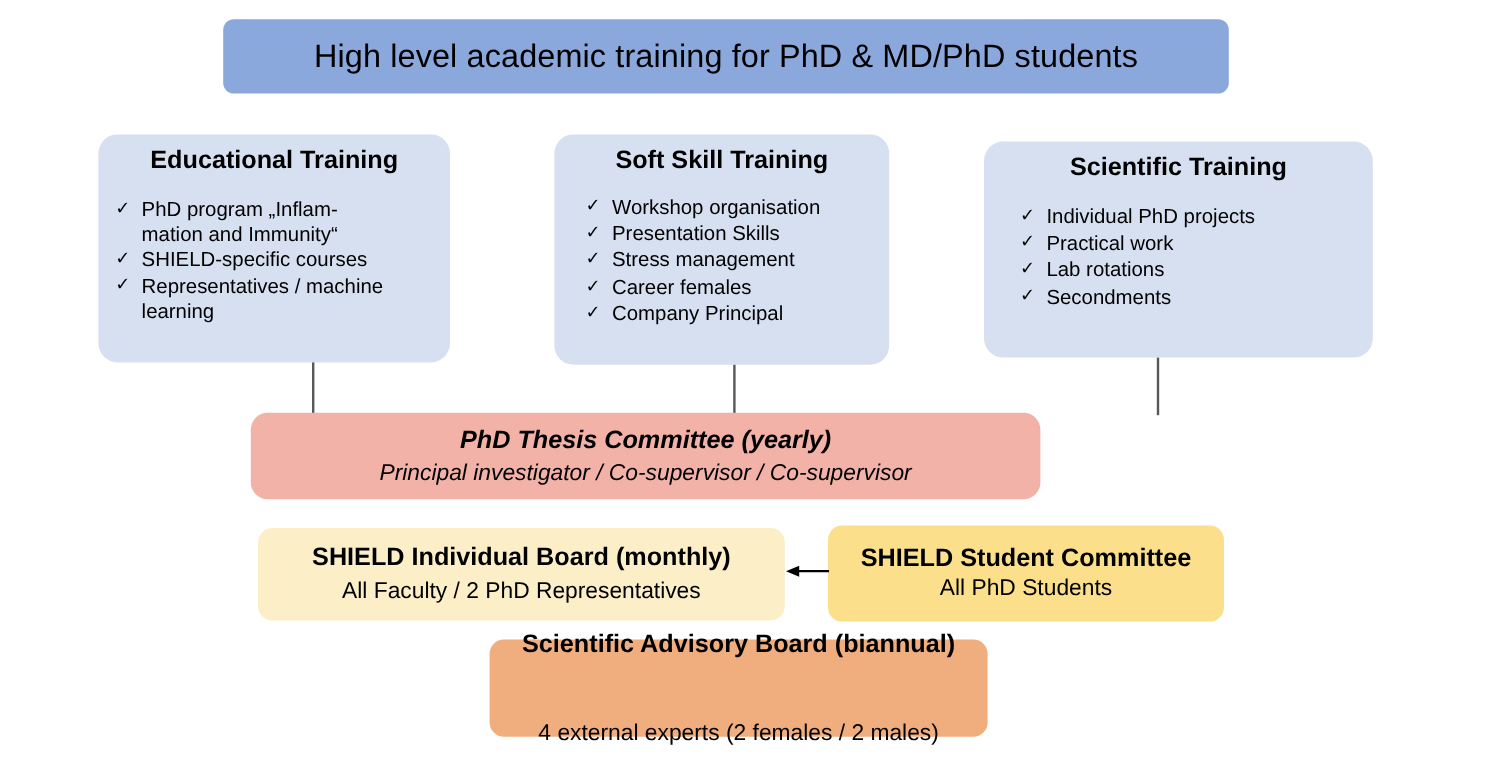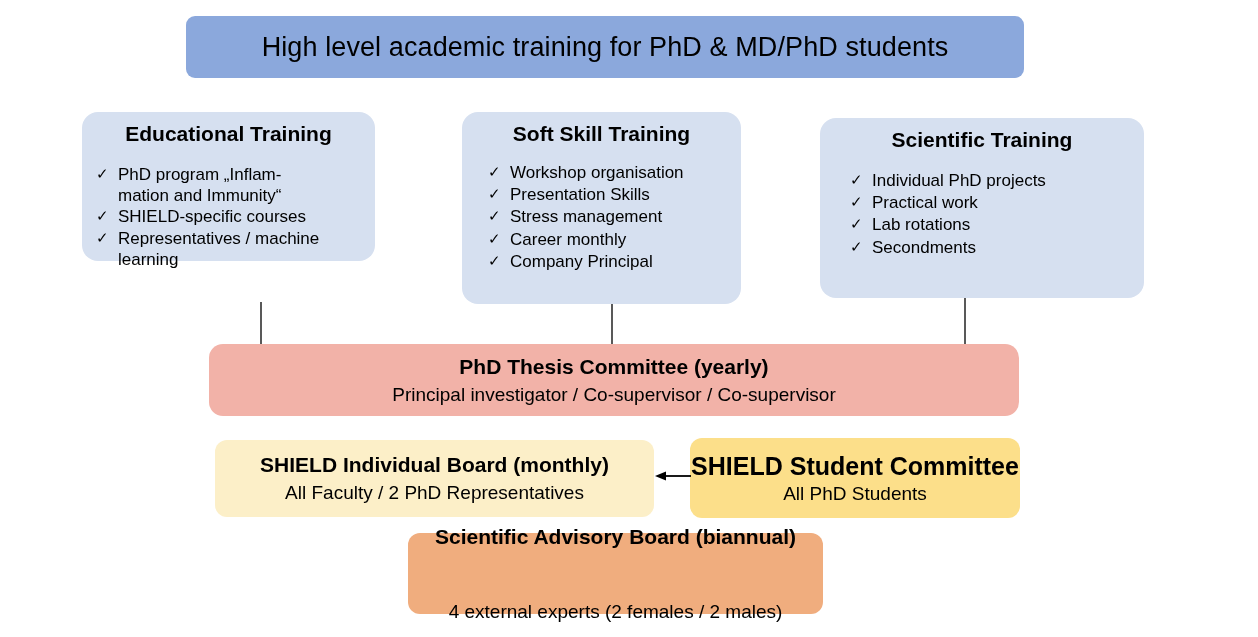--- a/index.html
+++ b/index.html
@@ -72,21 +72,21 @@
     flex: 0 0 auto;
     width: 22px;
     font-size: 15px;
     line-height: 1.32;
     text-align: left;
   }
   .train-card .li-text {
     flex: 1 1 auto;
   }
 
-  #card-edu   { left: 82px;  top: 112px; width: 293px; height: 149px; }
+  #card-edu   { left: 82px;  top: 112px; width: 293px; height: 190px; }
   #card-edu   .card-title { margin-bottom: 18px; }
   #card-edu   .card-list li { margin-bottom: 0px; }
   #card-soft  { left: 462px; top: 112px; width: 279px; height: 192px; }
   #card-soft  .card-title { margin-bottom: 16px; }
   #card-sci   { left: 820px; top: 118px; width: 324px; height: 180px; }
   #card-sci   .card-title { margin-bottom: 18px; }
   #card-soft  .card-list { padding-left: 18px; }
   #card-sci   .card-list { padding-left: 22px; }
   #card-edu   .card-list { padding-left: 6px; }
 
@@ -120,39 +120,40 @@
   .info-box .box-sub {
     font-size: 18px;
     font-weight: 400;
     line-height: 1.2;
     text-align: center;
     margin-top: 3px;
     white-space: nowrap;
   }
 
   #box-thesis {
-    left: 209px; top: 344px; width: 810px; height: 72px;
+    left: 209px; top: 344px; width: 658px; height: 72px;
     background: #F2B2A8;
     border-radius: 14px;
+    font-style: italic;
   }
   #box-thesis .box-title { font-size: 21px; }
   #box-thesis .box-sub   { font-size: 19px; margin-top: 5px; }
 
   #box-supervisory {
     left: 215px; top: 440px; width: 439px; height: 77px;
     background: #FCEFC8;
   }
   #box-supervisory .box-title { font-size: 21px; }
   #box-supervisory .box-sub   { font-size: 19px; margin-top: 5px; }
 
   #box-student {
     left: 690px; top: 438px; width: 330px; height: 80px;
     background: #FCDF8A;
   }
-  #box-student .box-title { font-size: 25px; }
+  #box-student .box-title { font-size: 21px; }
   #box-student .box-sub   { font-size: 19px; margin-top: 2px; }
 
   #box-advisory {
     left: 408px; top: 533px; width: 415px; height: 81px;
     background: #F0AD7E;
     gap: 47px;
   }
   #box-advisory .box-title { font-size: 21px; }
   #box-advisory .box-sub   { font-size: 19px; margin-top: 5px; }
 
@@ -202,21 +203,21 @@
       <li>
         <span class="tick">✓</span>
         <span class="li-text">Presentation Skills</span>
       </li>
       <li>
         <span class="tick">✓</span>
         <span class="li-text">Stress management</span>
       </li>
       <li>
         <span class="tick">✓</span>
-        <span class="li-text">Career monthly</span>
+        <span class="li-text">Career females</span>
       </li>
       <li>
         <span class="tick">✓</span>
         <span class="li-text">Company Principal</span>
       </li>
     </ul>
   </div>
 
   <div class="train-card" id="card-sci">
     <div class="card-title">Scientific Training</div>

